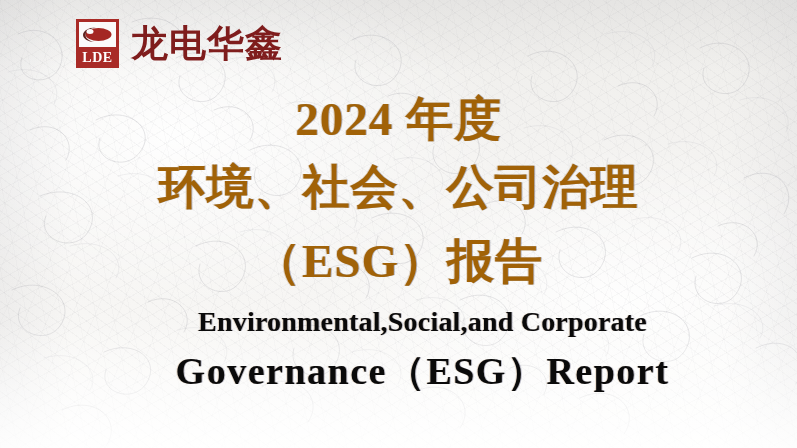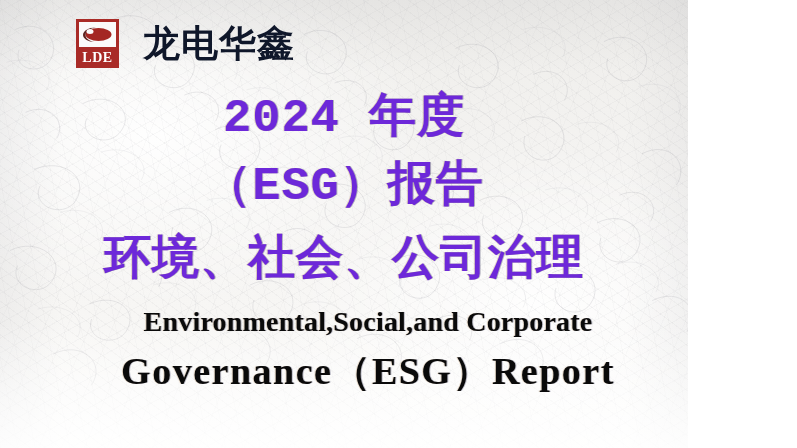--- a/index.html
+++ b/index.html
@@ -2,21 +2,21 @@
 <html><head>
 <meta charset="utf-8">
 <style>
   html, body {
     margin: 0;
     padding: 0;
     background: #ffffff;
   }
   #slide {
     position: relative;
-    width: 688px;
+    width: 797px;
     height: 448px;
     overflow: hidden;
     background-color: #f2f1ef;
     font-family: "Liberation Sans", "DejaVu Sans", sans-serif;
   }
 
   
   .tex {
     position: absolute;
     inset: 0;
@@ -76,43 +76,43 @@
     height: 21px;
     line-height: 21px;
     text-align: center;
     color: #ffffff;
     font-size: 14px;
     font-weight: bold;
     letter-spacing: 0.5px;
     font-family: "Liberation Serif", "DejaVu Serif", serif;
   }
   .logo-cn {
-    margin-left: 24px;
+    margin-left: 12px;
     font-size: 37px;
     line-height: 1;
     font-weight: bold;
-    color: #0f172a;
+    color: #7f1d1d;
     letter-spacing: 1px;
     white-space: nowrap;
     font-family: Liberation Serif, serif;
   }
 
   
   .titles {
     position: absolute;
     left: 0;
     right: 0;
     top: 88px;
     text-align: center;
   }
   .t-cn {
-    color: #6d28d9;
+    color: #a16207;
     font-weight: bold;
     white-space: nowrap;
-    font-family: Liberation Mono, monospace;
+    font-family: Liberation Serif, serif;
     text-shadow: 1px 0 0 rgba(20,20,60,0.30), -1px 0 0 rgba(150,90,20,0.22);
   }
   .t-line1 {
     font-size: 47px;
     line-height: 62px;
     letter-spacing: 1px;
   }
   .t-line2 {
     font-size: 47px;
     line-height: 74px;
@@ -223,19 +223,19 @@
           <ellipse cx="16" cy="11" rx="7" ry="5" fill="#fbfafa"></ellipse>
         </svg>
       </div>
       <div class="logo-wordmark">LDE</div>
     </div>
     <div class="logo-cn">龙电华鑫</div>
   </div>
 
   <div class="titles">
     <div class="t-cn t-line1">2024 年度</div>
+    <div class="t-cn t-line2">环境、社会、公司治理</div>
     <div class="t-cn t-line3">（ESG）报告</div>
-    <div class="t-cn t-line2">环境、社会、公司治理</div>
     <div class="t-en t-en1">Environmental,Social,and Corporate</div>
     <div class="t-en t-en2">Governance（ESG）Report</div>
   </div>
 
 </div>
 
 </body></html>

